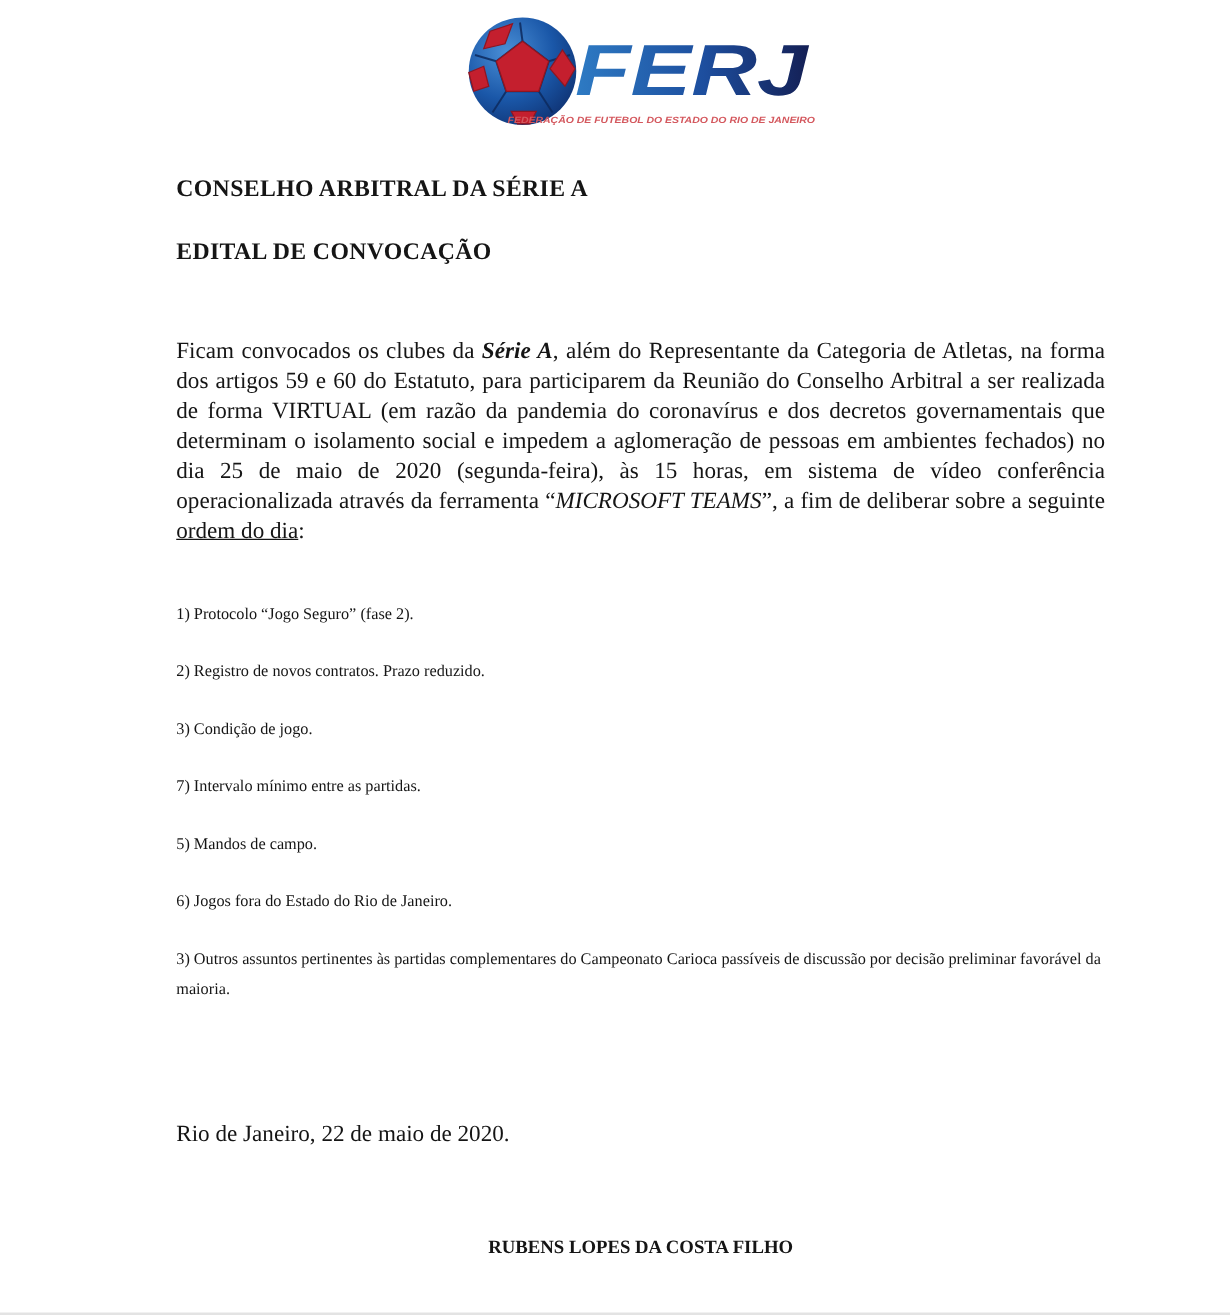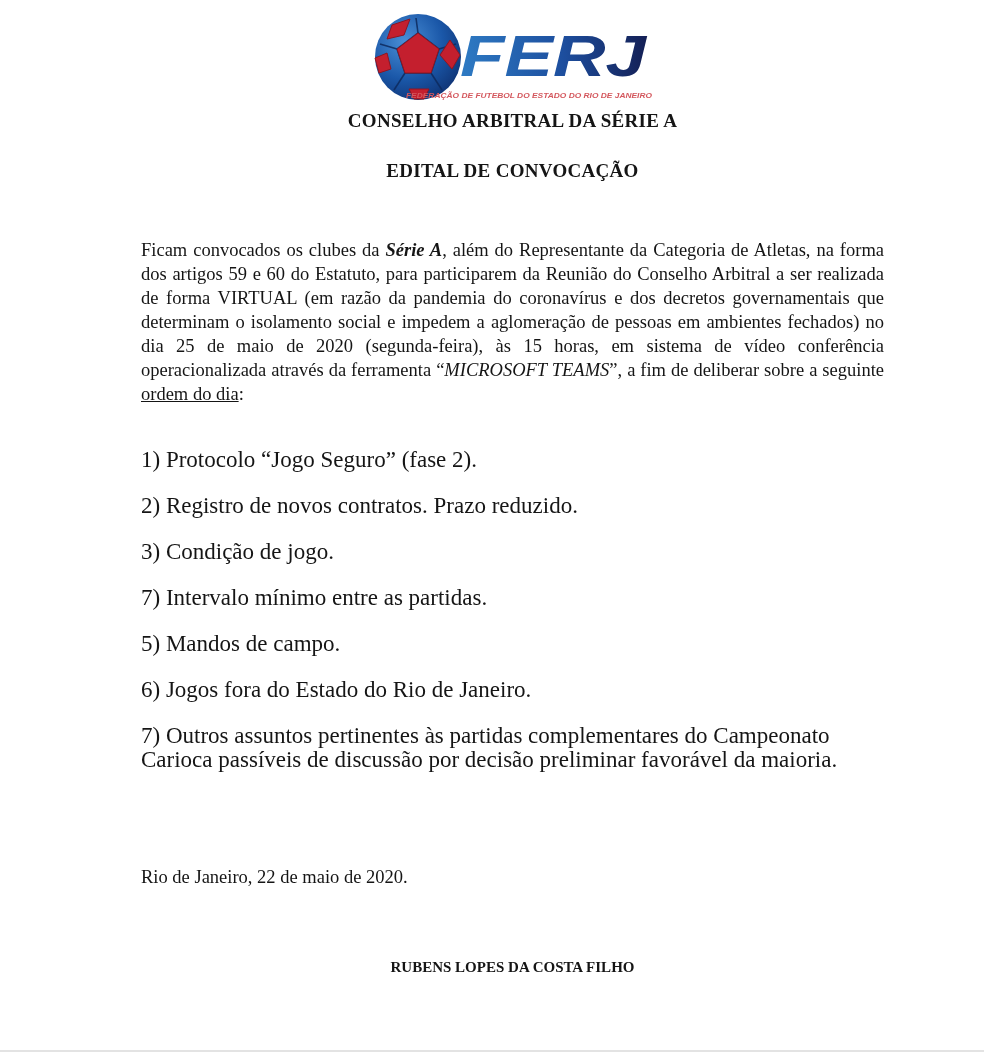--- a/index.html
+++ b/index.html
@@ -19,41 +19,41 @@
     position: absolute;
     left: 141px;
     top: 0;
     width: 743px;
   }
   .logo-wrap {
     margin-top: 12px;
     text-align: center;
   }
   .headings {
-    text-align: center;
+    margin-top: 30px;
   }
   .heading-line {
     font-weight: bold;
     font-size: 19px;
     letter-spacing: 0.3px;
     margin: 0 0 28px 0;
   }
   .body-paragraph {
     margin-top: 56px;
     font-size: 18.5px;
     line-height: 24px;
     text-align: justify;
     font-family: Liberation Serif, serif;
   }
   .seg-bold-italic { font-weight: bold; font-style: italic; }
   .seg-italic { font-style: italic; }
   .seg-underline { text-decoration: underline; }
   .agenda {
     margin-top: 42px;
-    font-size: 23px;
+    font-size: 13px;
     line-height: 24px;
   }
   .agenda-item {
     margin-bottom: 22px;
   }
   .dateline {
     margin-top: 95px;
     text-align: left;
     font-size: 18.5px;
   }
@@ -132,21 +132,21 @@
 
   <p class="body-paragraph"><span>Ficam convocados os clubes da </span><span class="seg-bold-italic">Série A</span><span>, além do Representante da Categoria de Atletas, na forma dos artigos 59 e 60 do Estatuto, para participarem da Reunião do Conselho Arbitral a ser realizada de forma VIRTUAL (em razão da pandemia do coronavírus e dos decretos governamentais que determinam o isolamento social e impedem a aglomeração de pessoas em ambientes fechados) no dia 25 de maio de 2020 (segunda-feira), às 15 horas, em sistema de vídeo conferência operacionalizada através da ferramenta “</span><span class="seg-italic">MICROSOFT TEAMS</span><span>”, a fim de deliberar sobre a seguinte </span><span class="seg-underline">ordem do dia</span><span>:</span></p>
 
   <div class="agenda">
     <div class="agenda-item">1) Protocolo “Jogo Seguro” (fase 2).</div>
     <div class="agenda-item">2) Registro de novos contratos. Prazo reduzido.</div>
     <div class="agenda-item">3) Condição de jogo.</div>
     <div class="agenda-item">7) Intervalo mínimo entre as partidas.</div>
     <div class="agenda-item">5) Mandos de campo.</div>
     <div class="agenda-item">6) Jogos fora do Estado do Rio de Janeiro.</div>
-    <div class="agenda-item">7) Outros assuntos pertinentes às partidas complementares do Campeonato Carioca passíveis de discussão por decisão preliminar favorável da maioria.</div>
+    <div class="agenda-item">3) Outros assuntos pertinentes às partidas complementares do Campeonato Carioca passíveis de discussão por decisão preliminar favorável da maioria.</div>
   </div>
 
   <p class="dateline">Rio de Janeiro, 22 de maio de 2020.</p>
 
   <div class="signature">
     <div>RUBENS LOPES DA COSTA FILHO</div>
   </div>
 
 </div>
 

